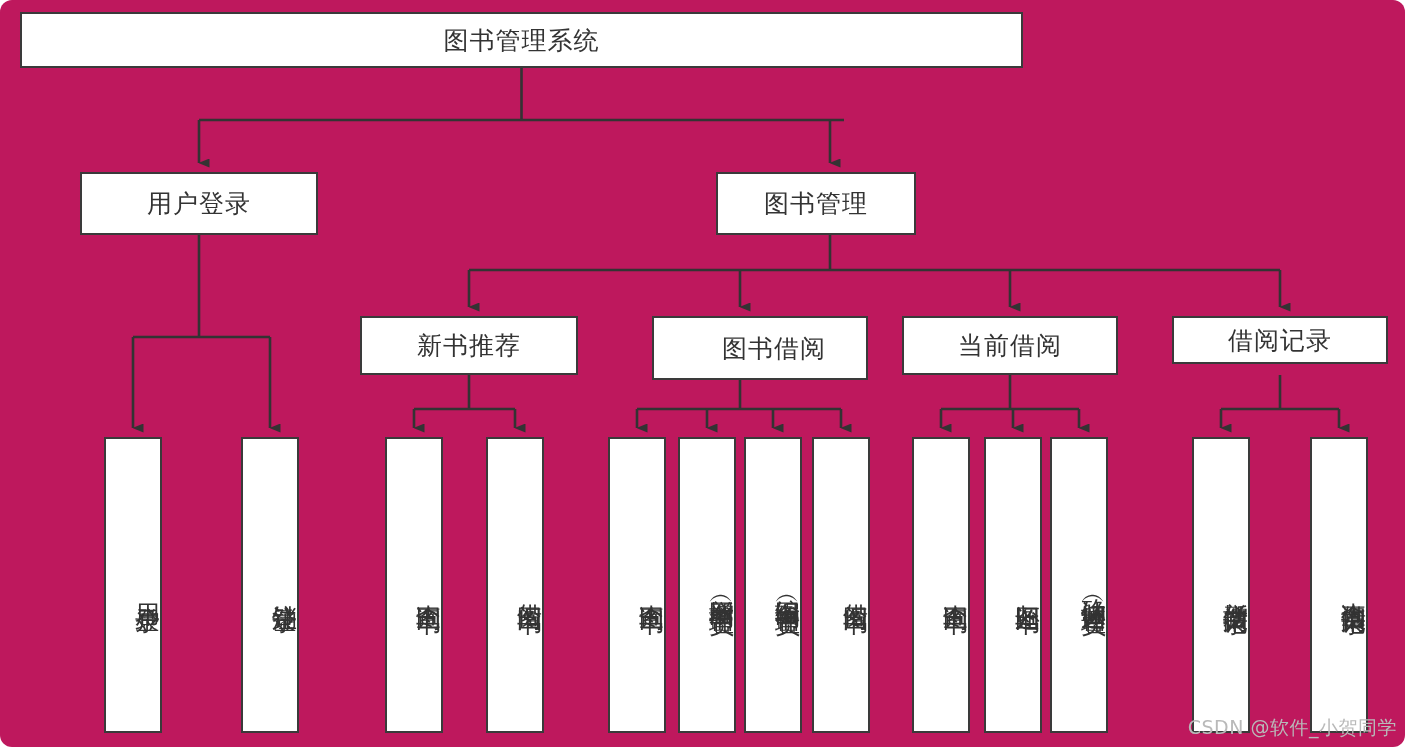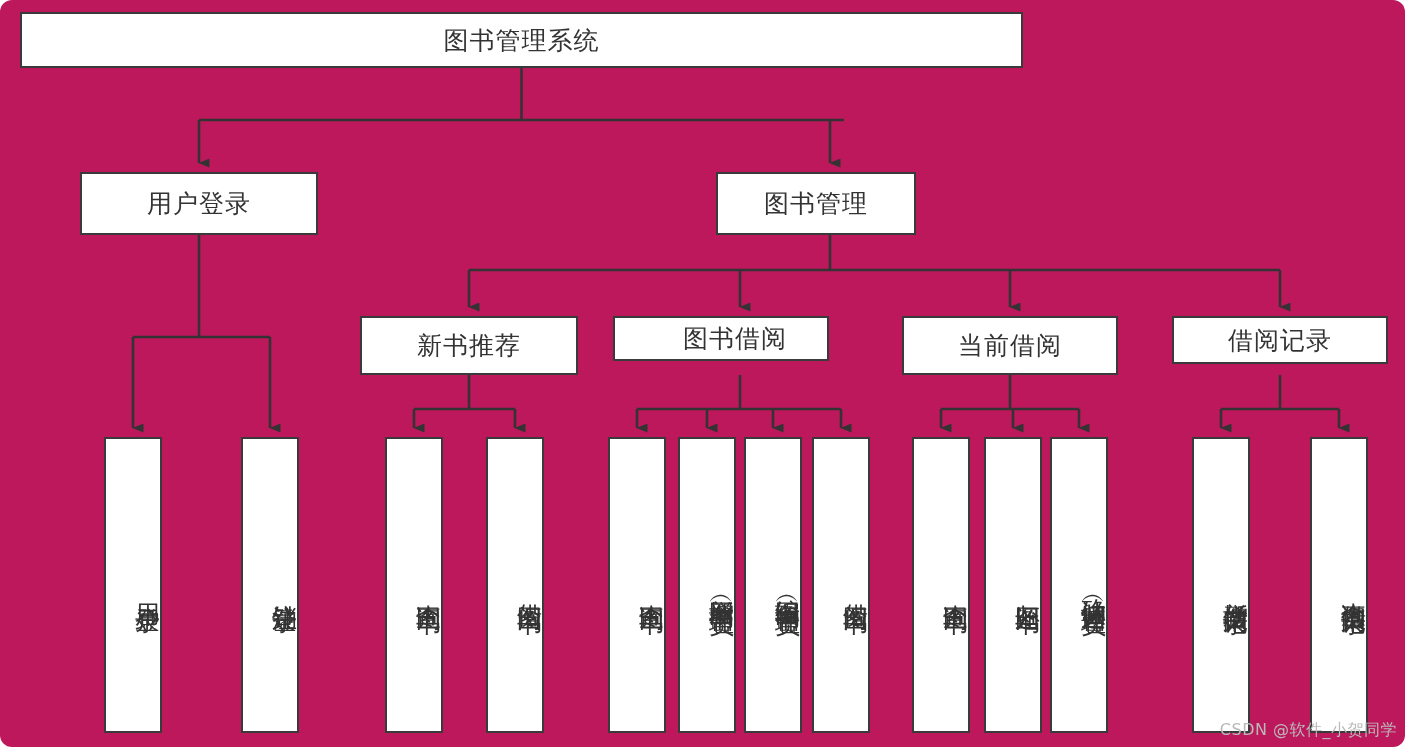--- a/index.html
+++ b/index.html
@@ -55,21 +55,21 @@
   .node.vert .label {
     writing-mode: vertical-rl;
     text-orientation: upright;
     line-height: 1.02;
     white-space: nowrap;
   }
   .watermark {
     position: absolute;
     right: 8px;
     bottom: 6px;
-    font-size: 16px;
+    font-size: 19px;
     color: #b9b9b9;
     letter-spacing: 0.5px;
     white-space: nowrap;
     font-family: "DejaVu Sans", "Liberation Sans", sans-serif;
   }
 </style>
 </head>
 <body>
 
 <div id="diagram-root">
@@ -133,21 +133,21 @@
   </div>
 
   <div class="node horiz" style="left:716px; top:172px; width:200px; height:63px;">
     <span class="label">图书管理</span>
   </div>
 
   <div class="node horiz" style="left:360px; top:316px; width:218px; height:59px;">
     <span class="label">新书推荐</span>
   </div>
 
-  <div class="node horiz" style="left:613px; top:316px; width:216px; height:45px;padding-left:28px;">
+  <div class="node horiz" style="left:652px; top:316px; width:216px; height:64px;padding-left:28px;">
     <span class="label">图书借阅</span>
   </div>
 
   <div class="node horiz" style="left:902px; top:316px; width:216px; height:59px;justify-content:center;">
     <span class="label">当前借阅</span>
   </div>
 
   <div class="node horiz" style="left:1172px; top:316px; width:216px; height:48px;">
     <span class="label">借阅记录</span>
   </div>

